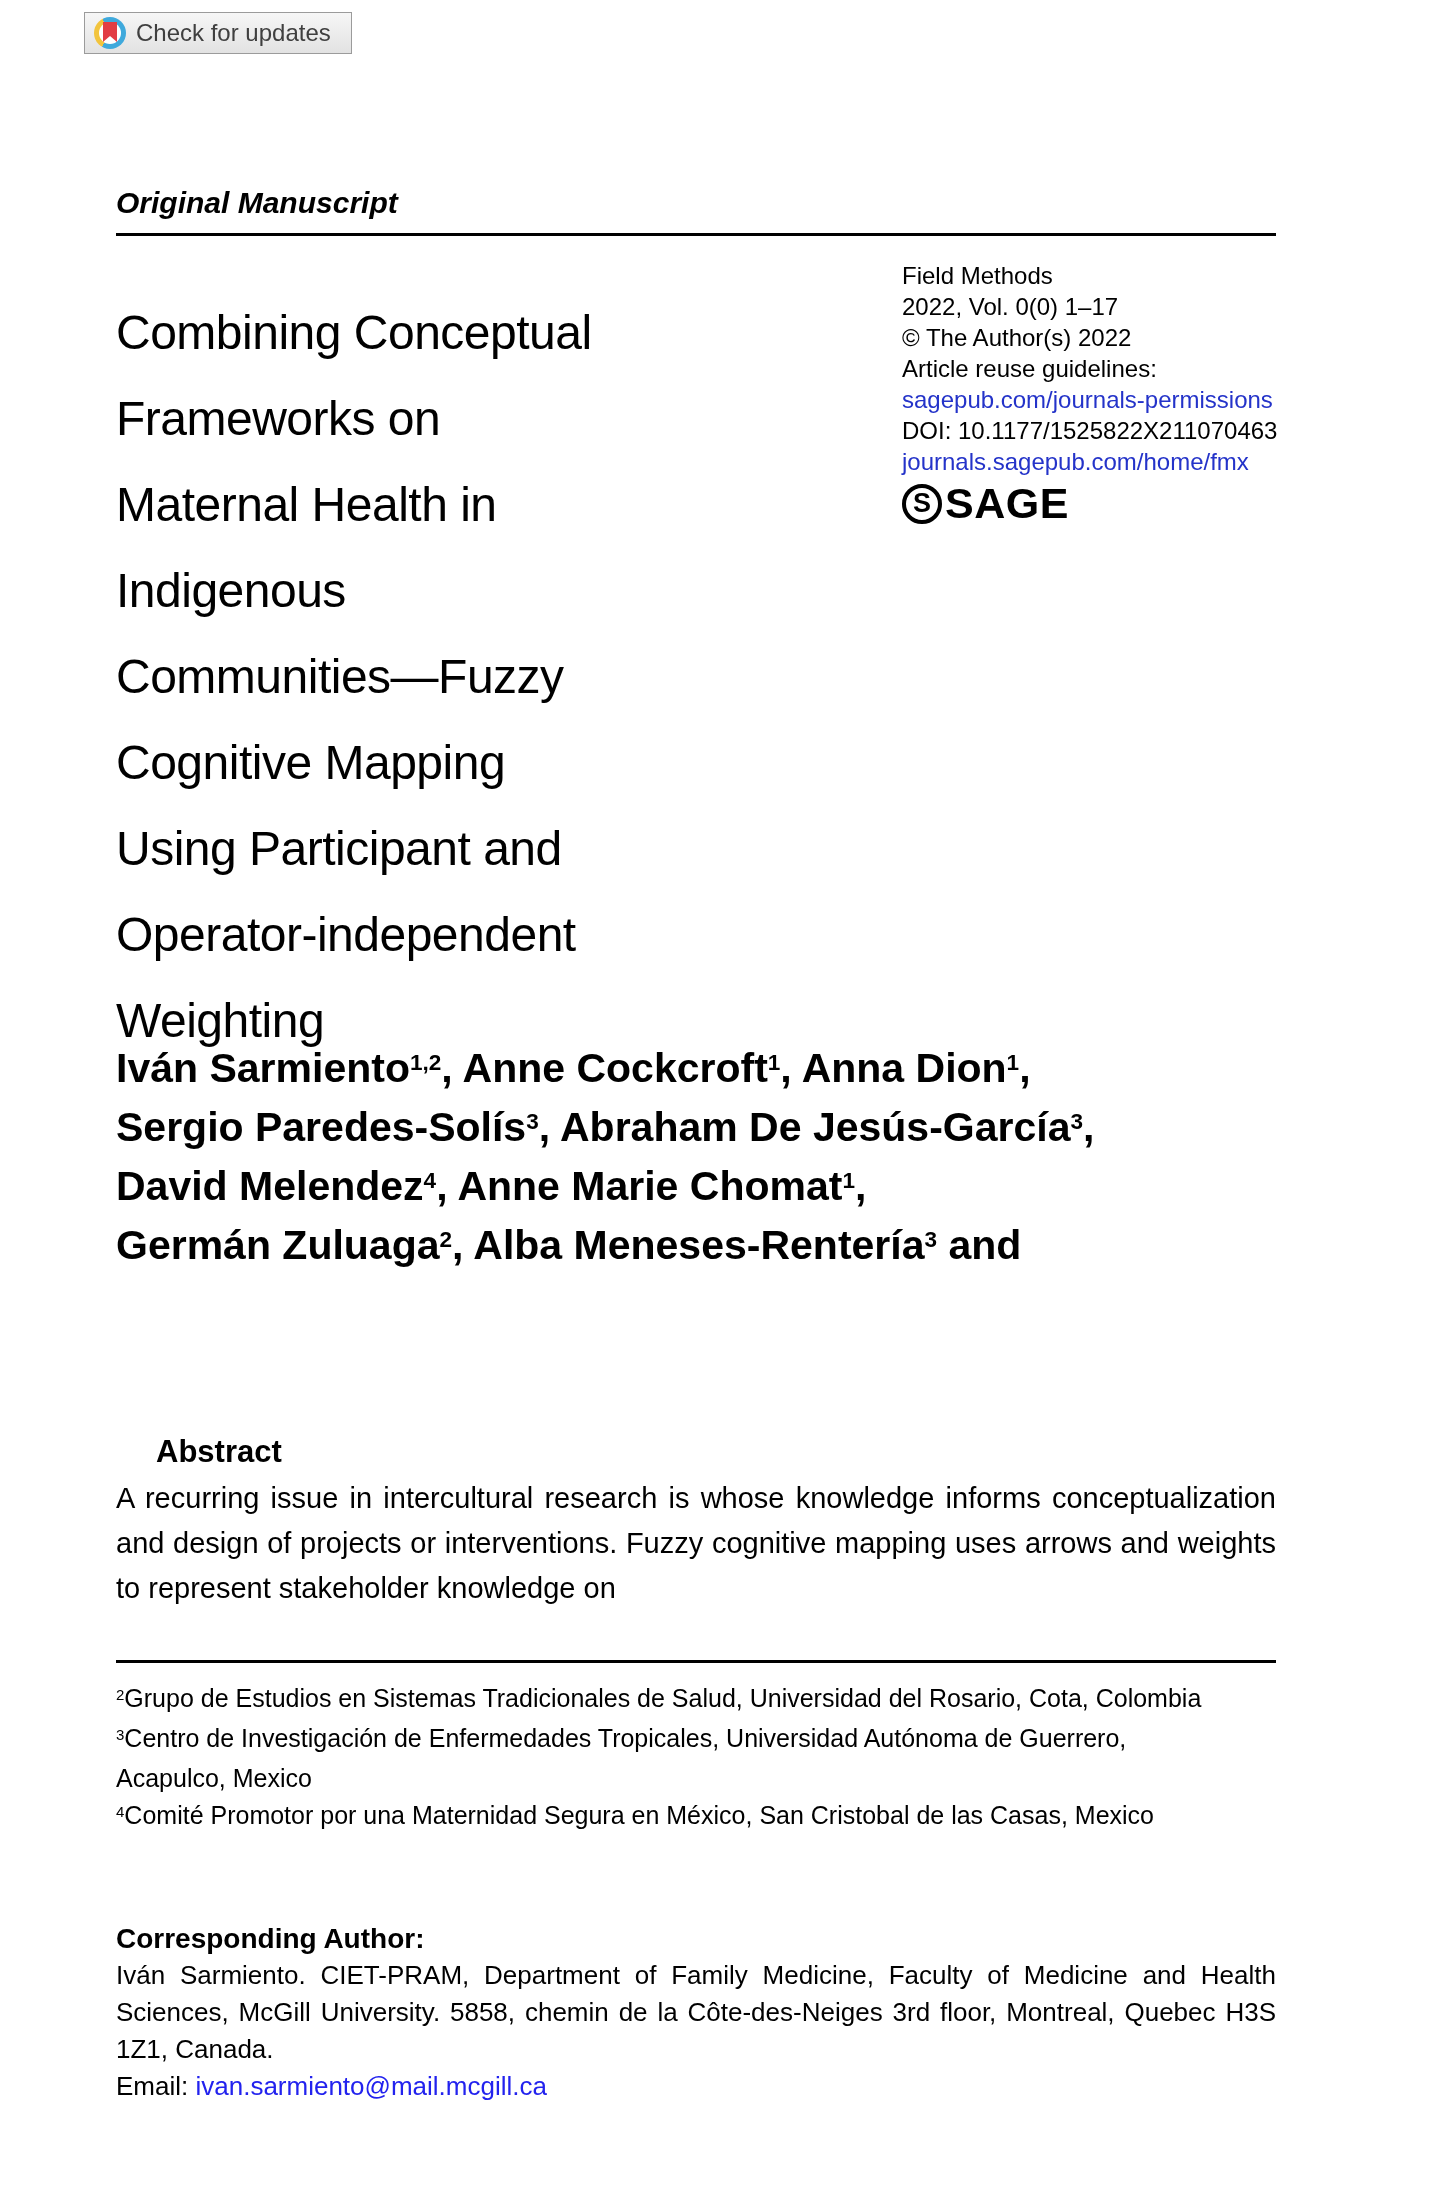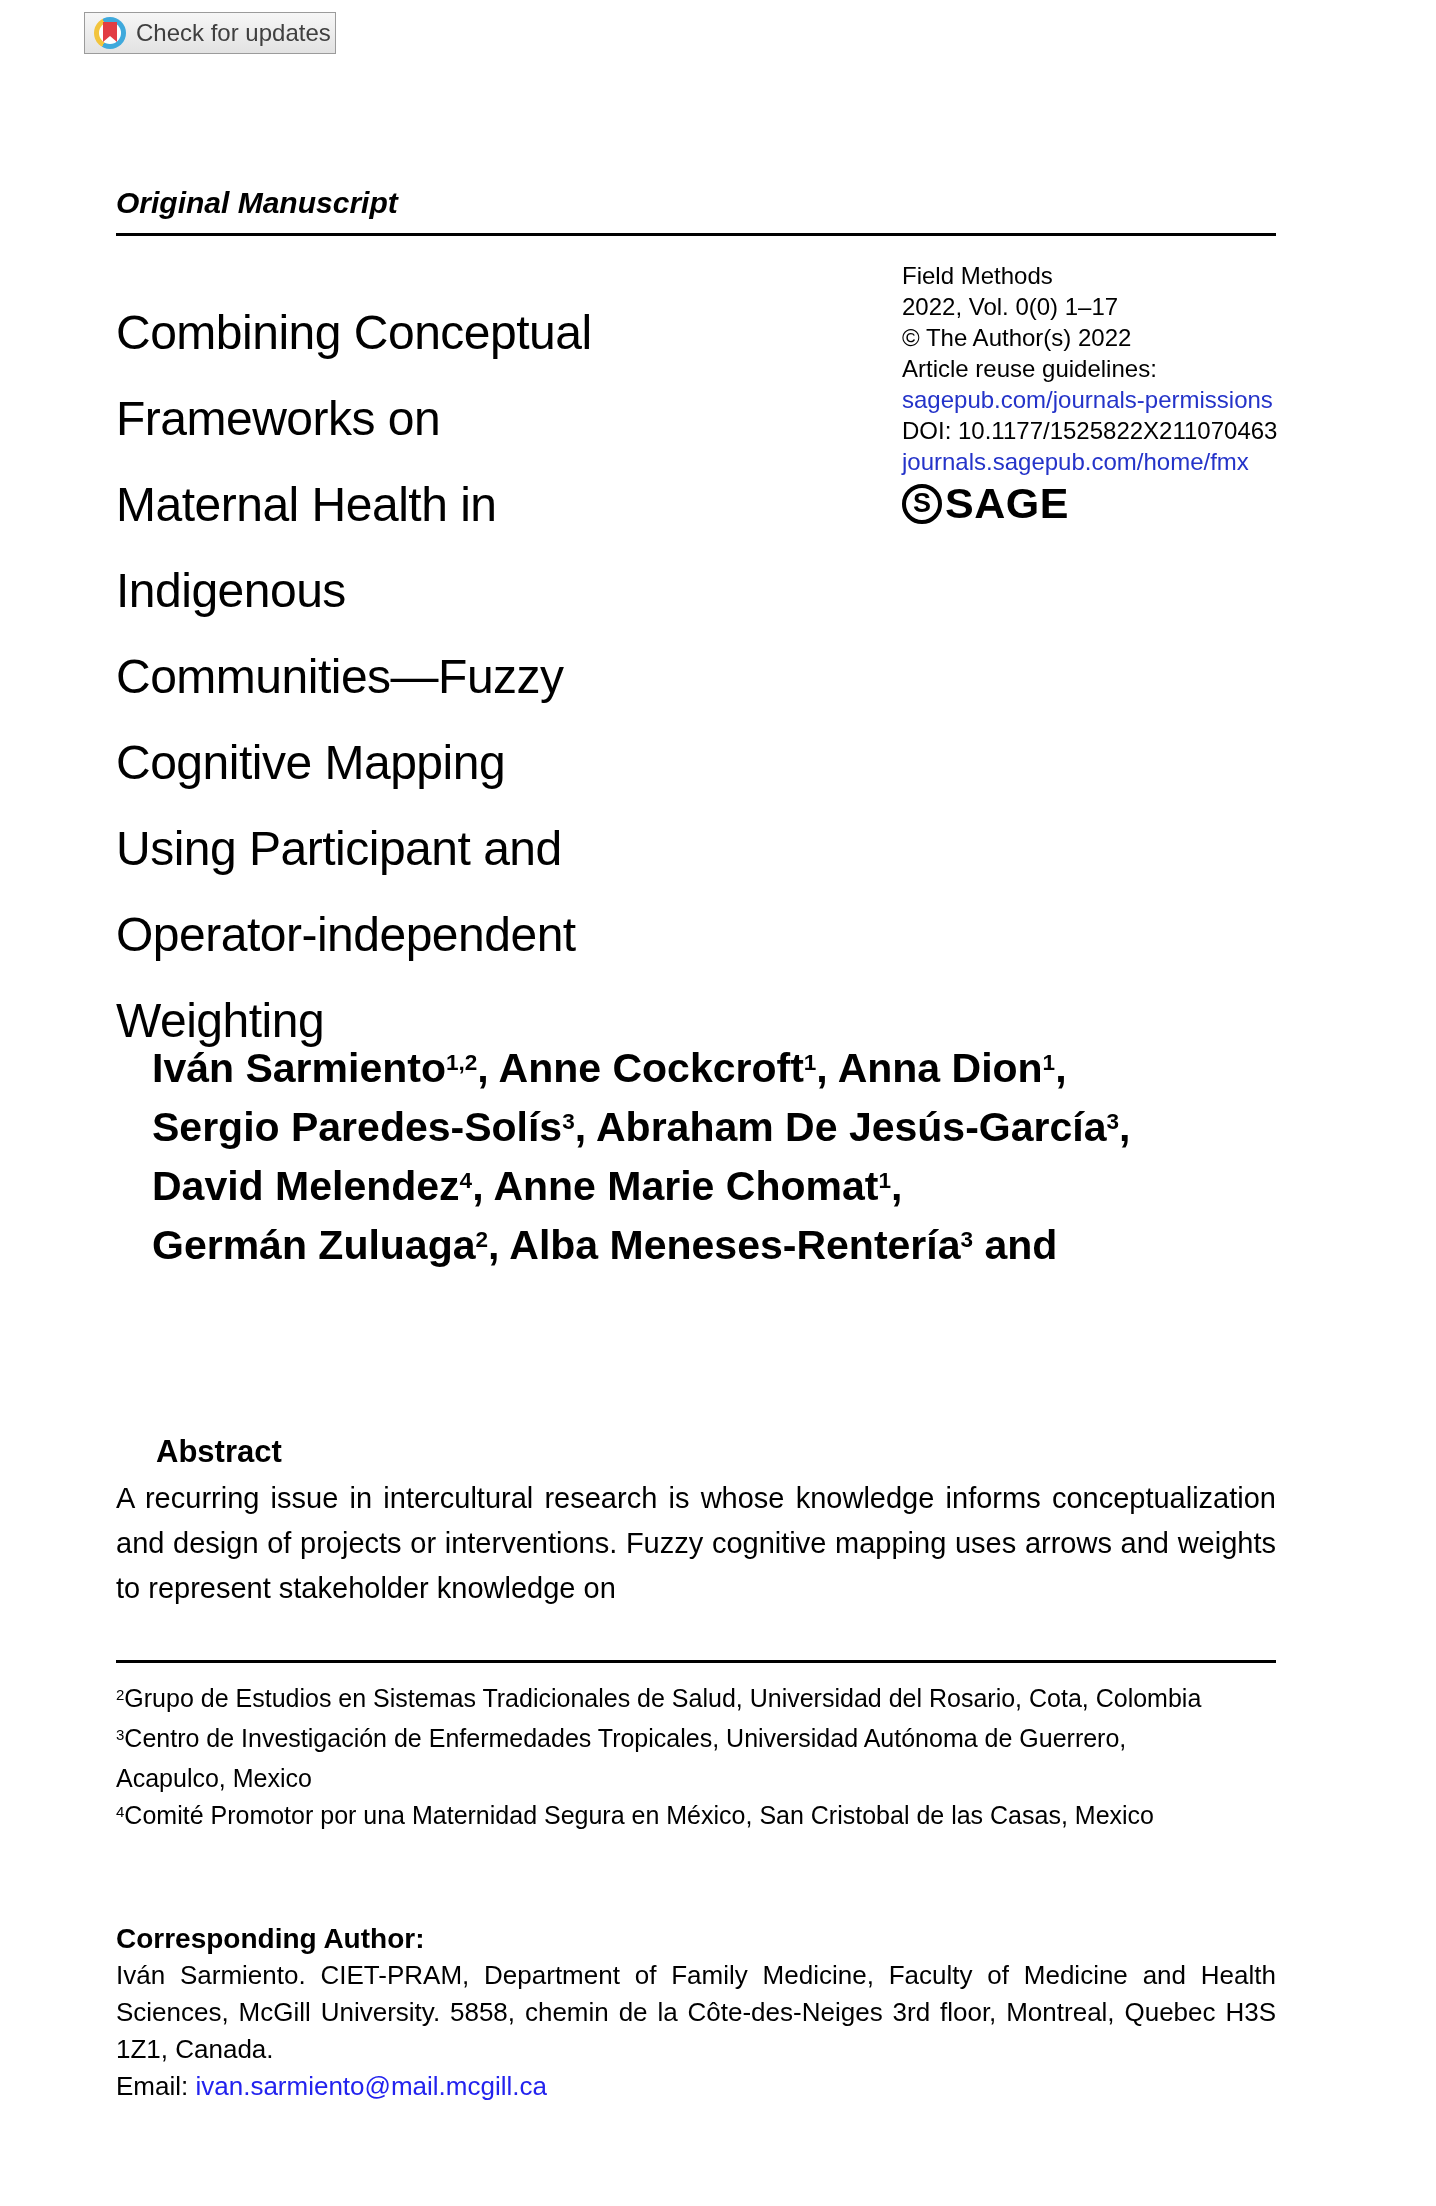--- a/index.html
+++ b/index.html
@@ -11,21 +11,21 @@
   }
   *{box-sizing:border-box;}
   html,body{margin:0;padding:0;}
   body{
     width:1436px;height:2206px;position:relative;background:#ffffff;color:#000;
     font-family:"Liberation Sans", sans-serif;overflow:hidden;
   }
   
   .badge{
     position:absolute;left:84px;top:12px;height:42px;
-    display:flex;align-items:center;gap:10px;padding:0 4px 0 9px;
+    display:flex;align-items:center;gap:10px;padding:0 20px 0 9px;
     background:linear-gradient(#f6f6f6,#e2e2e2);
     border:1px solid #9b9b9b;color:#3f3f3f;font-size:24px;cursor:pointer;
   }
   .cm{position:relative;width:32px;height:32px;display:inline-block;flex:0 0 auto;}
   .cm-ring{position:absolute;inset:0;border-radius:50%;
     background:conic-gradient(from 0deg,var(--cm-blue) 0 210deg,var(--cm-yellow) 210deg 332deg,var(--cm-blue) 332deg 360deg);}
   .cm-ring::after{content:"";position:absolute;inset:5px;background:#fff;border-radius:50%;}
   .cm-mark{position:absolute;left:9px;top:5px;width:14px;height:20px;background:var(--cm-red);
     clip-path:polygon(0 0,100% 0,100% 100%,50% 70%,0 100%);z-index:1;}
   
@@ -39,21 +39,21 @@
   
   .meta{position:absolute;left:902px;top:260px;width:380px;font-size:24px;line-height:31px;}
   .meta-line{white-space:nowrap;}
   .meta-link{color:var(--link-blue);text-decoration:none;cursor:pointer;}
   .sage{position:absolute;left:902px;top:482px;display:flex;align-items:center;gap:3px;}
   .sage-s{width:40px;height:40px;border:4px solid #000;border-radius:50%;
     display:flex;align-items:center;justify-content:center;font-weight:bold;font-size:27px;line-height:1;}
   .sage-word{font-size:43px;font-weight:bold;letter-spacing:0.5px;line-height:1;}
   
   .authors{position:absolute;left:116px;top:1042px;font-size:41px;font-weight:bold;line-height:52px;}
-  .author-line{white-space:nowrap;margin-left:36px;}
+  .author-line{white-space:nowrap;}
   .authors sup{font-size:55%;position:relative;top:-0.55em;vertical-align:baseline;}
   
   .abstract-h{position:absolute;left:116px;top:1434px;font-size:31px;font-weight:bold;margin-left:40px;}
   .abstract-t{position:absolute;left:116px;top:1476px;width:1160px;
     font-size:29px;line-height:45px;text-align:justify;}
   
   .footnotes{position:absolute;left:116px;top:1680px;width:1200px;font-size:25px;line-height:37px;}
   .fn sup{font-size:60%;position:relative;top:-0.45em;vertical-align:baseline;}
   
   .corr{position:absolute;left:116px;top:1892px;width:1160px;font-size:26px;line-height:37px;margin-top:28px;}

